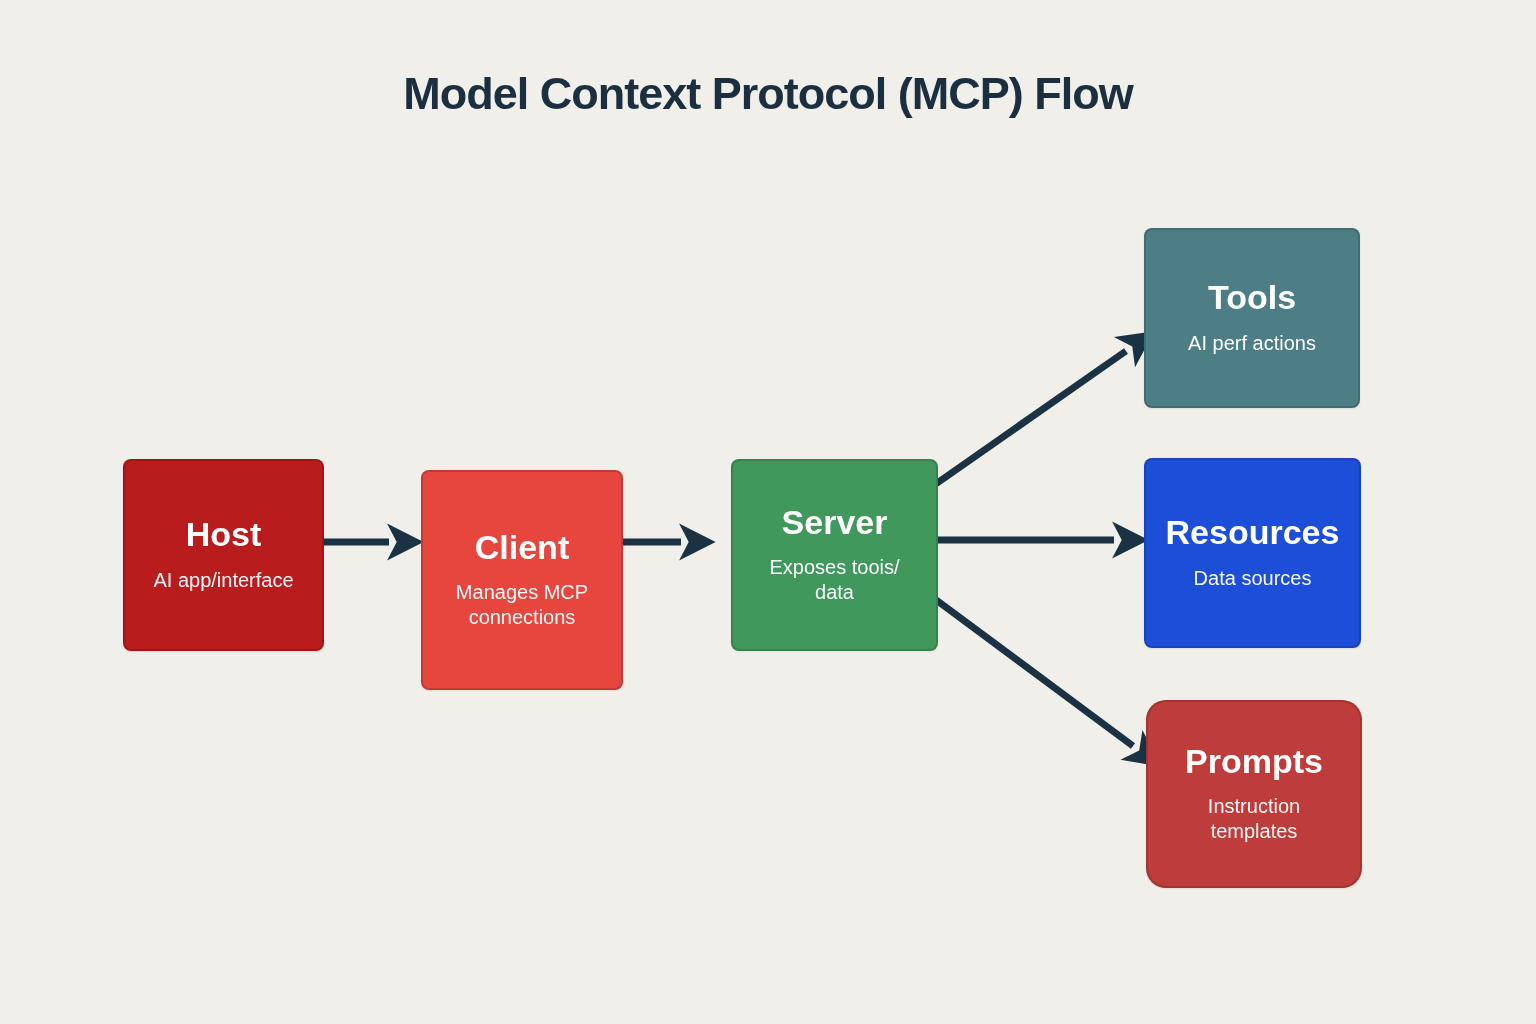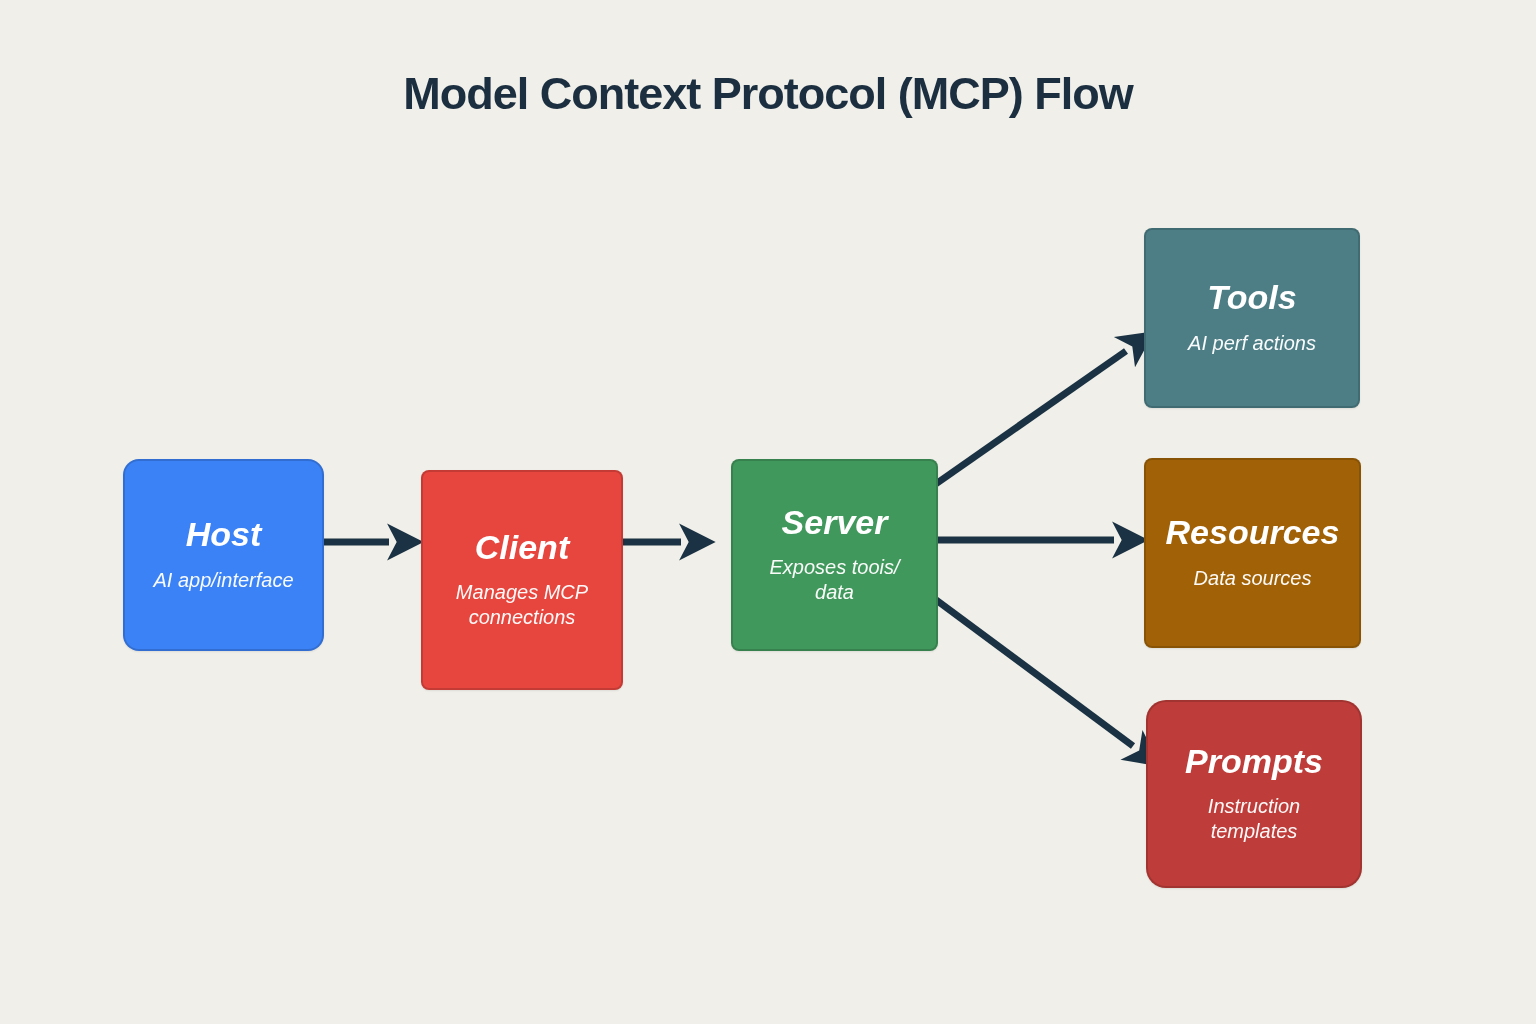--- a/index.html
+++ b/index.html
@@ -44,21 +44,20 @@
     border: 2px solid rgba(0,0,0,0.15);
     color: #ffffff;
     display: flex;
     flex-direction: column;
     align-items: center;
     justify-content: center;
     text-align: center;
     padding: 16px;
     gap: 15px;
     box-shadow: 0 1px 2px rgba(0,0,0,0.08);
-    font-style: italic;
   }
   .node-title {
     font-size: 34px;
     font-weight: 700;
     line-height: 1.05;
   }
   .node-sub {
     font-size: 20px;
     font-weight: 400;
     line-height: 1.25;
@@ -85,21 +84,21 @@
         <path class="arrowhead-shape" d="M0.5,0.2 L10,5 L0.5,9.8 L3,5 Z"></path>
       </marker>
     </defs>
     <line class="arrow-line" x1="324" y1="542" x2="389" y2="542" marker-end="url(#arrowhead)"></line>
     <line class="arrow-line" x1="623" y1="542" x2="681" y2="542" marker-end="url(#arrowhead)"></line>
     <line class="arrow-line" x1="920" y1="495" x2="1126" y2="351" marker-end="url(#arrowhead)"></line>
     <line class="arrow-line" x1="920" y1="540" x2="1114" y2="540" marker-end="url(#arrowhead)"></line>
     <line class="arrow-line" x1="920" y1="588" x2="1133" y2="746" marker-end="url(#arrowhead)"></line>
   </svg>
 
-  <div class="node node-host" style="background-color: #3b82f6; border-radius: 16px;">
+  <div class="node node-host" style="background-color: #b91c1c;">
     <div class="node-title">Host</div>
     <div class="node-sub">AI app/interface</div>
   </div>
 
   <div class="node node-client" style="background-color: rgb(230, 70, 62);">
     <div class="node-title">Client</div>
     <div class="node-sub">Manages MCP
 connections</div>
   </div>
 
@@ -107,21 +106,21 @@
     <div class="node-title">Server</div>
     <div class="node-sub">Exposes toois/
 data</div>
   </div>
 
   <div class="node node-tools" style="background-color: rgb(77, 126, 134);">
     <div class="node-title">Tools</div>
     <div class="node-sub">AI perf actions</div>
   </div>
 
-  <div class="node node-resources" style="background-color: #a16207;">
+  <div class="node node-resources" style="background-color: #1d4ed8;">
     <div class="node-title">Resources</div>
     <div class="node-sub">Data sources</div>
   </div>
 
   <div class="node node-prompts" style="background-color: rgb(190, 60, 57); border-radius: 20px;">
     <div class="node-title">Prompts</div>
     <div class="node-sub">Instruction
 templates</div>
   </div>
 

